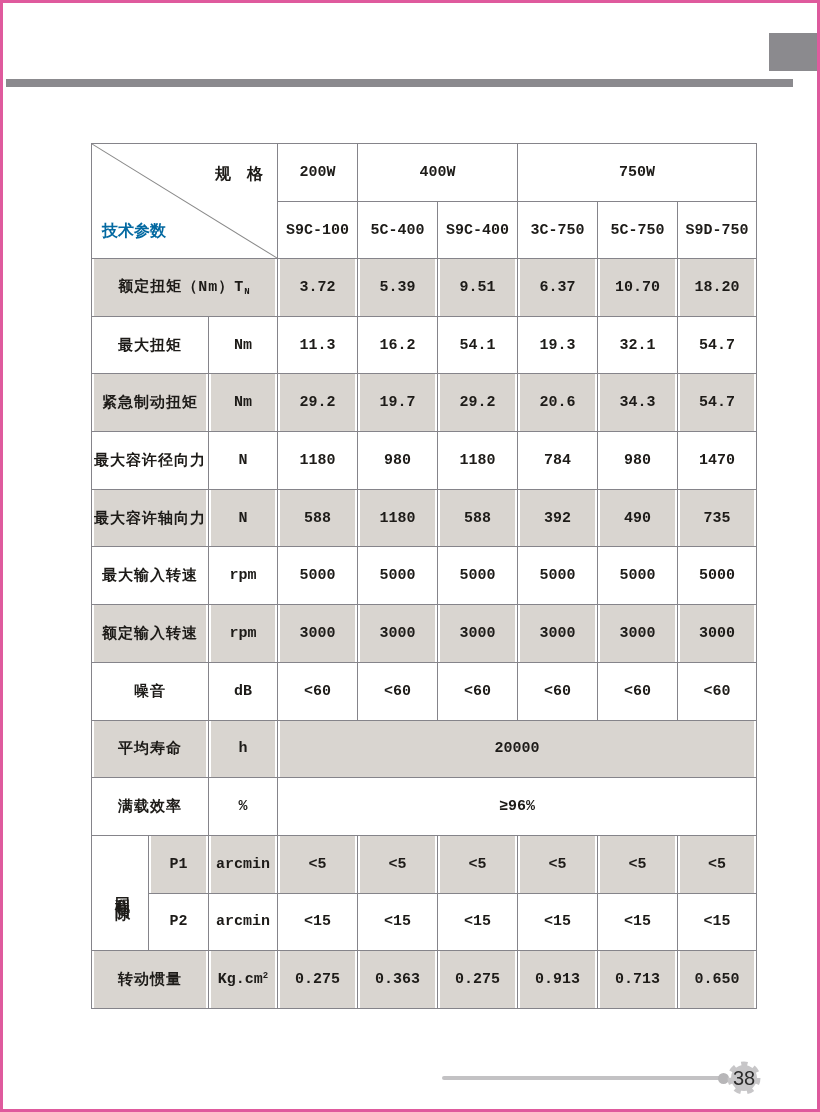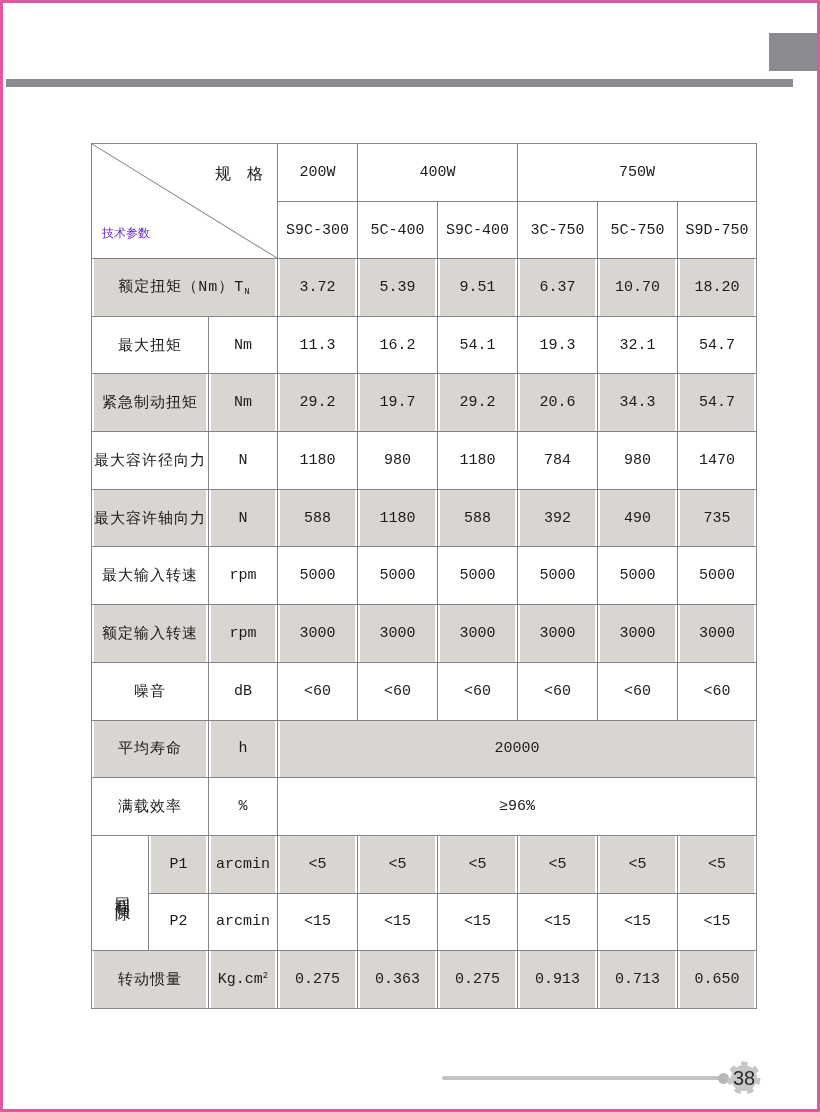--- a/index.html
+++ b/index.html
@@ -23,20 +23,21 @@
   }
   .corner-square {
     position:absolute; left:766px; top:30px;
     width:51px; height:38px; background:#8b8a8e;
   }
 
   .table-wrap { position:absolute; left:88px; top:140px; }
   table.spec-table {
     border-collapse:collapse; table-layout:fixed;
     width:665px;
+    font-weight:bold;
   }
   table.spec-table td {
     border:1px solid #85848a;
     text-align:center; vertical-align:middle;
     padding:0;
     font-family:"Liberation Mono","DejaVu Sans Mono",monospace;
     font-size:15px; color:#1d1b18;
     overflow:hidden;
   }
   tr.h1 { height:58px; }
@@ -62,21 +63,21 @@
   td.corner-cell { position:relative; background:#fff; }
   .corner-cell svg { position:absolute; left:0; top:0; width:100%; height:100%; display:block; }
   .corner-top {
     position:absolute; right:14px; top:20px;
     font-family:"Liberation Sans", sans-serif;
     font-size:16px; color:#1d1b18;
   }
   .corner-bottom {
     position:absolute; left:10px; bottom:16px;
     font-family:"Liberation Sans", sans-serif;
-    font-size:12px; color:#6d28d9;
+    font-size:16px; color:#0369a1;
   }
   sub.tsub { font-size:9px; vertical-align:-3px; }
   sup.tsup { font-size:9px; vertical-align:5px; }
 
   .footer-line {
     position:absolute; left:439px; top:1073px;
     width:279px; height:4px; background:#c3c2c4; border-radius:2px;
   }
   .footer-dot {
     position:absolute; left:715px; top:1070px;
@@ -124,21 +125,21 @@
           </svg>
           <span class="corner-top">规　格</span>
           <span class="corner-bottom">技术参数</span>
         </td>
         <td>200W</td>
         <td colspan="2">400W</td>
         <td colspan="3">750W</td>
       </tr>
 
       <tr class="h2">
-        <td>S9C-300</td>
+        <td>S9C-100</td>
         <td>5C-400</td>
         <td>S9C-400</td>
         <td>3C-750</td>
         <td>5C-750</td>
         <td>S9D-750</td>
       </tr>
 
       <tr class="data-row shade">
         <td class="cjk" colspan="3"><span>额定扭矩（Nm）T</span><sub class="tsub">N</sub></td>
         <td>3.72</td>

